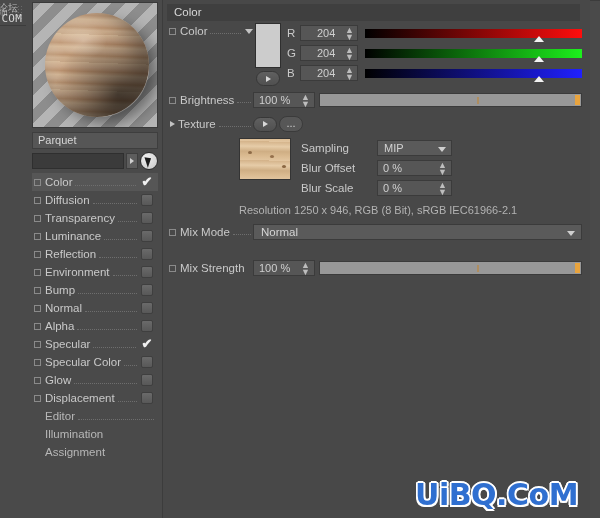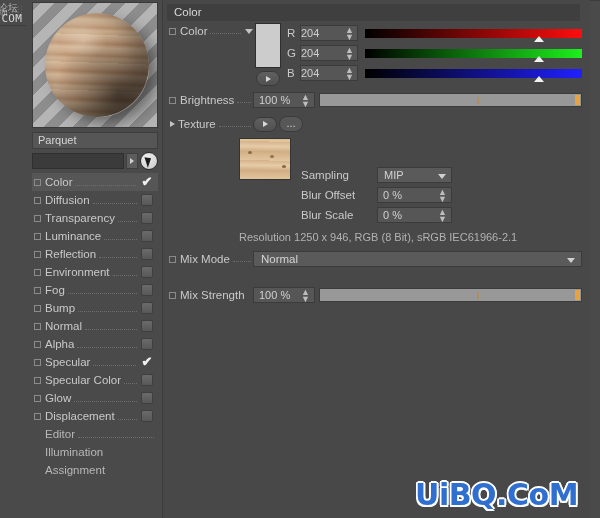--- a/index.html
+++ b/index.html
@@ -318,21 +318,21 @@
   }
   .spin {
     width: 58px; flex: 0 0 58px;
     height: 16px;
     background: #565656;
     border: 1px solid #3b3b3b;
     position: relative;
     display:flex;align-items:center;
   }
   .spin .val {
-    color:#cfcfcf;font-size:11px; padding-left:0;
+    color:#cfcfcf;font-size:11px; padding-left:16px;
   }
   .spin .updn {
     position:absolute; right:3px; top:1px;
     color:#bdbdbd; font-size:9px; line-height:7px;
     display:flex;flex-direction:column;
   }
   .grad {
     flex: 1 1 auto;
     height: 9px;
     margin-left: 7px;
@@ -410,21 +410,21 @@
       linear-gradient(180deg,#e8d2b2,#caa87f);
     margin-right: 10px;
     position:relative;
     overflow:hidden;
   }
   .texthumb::after{
     content:"";position:absolute;left:8px;top:12px;width:4px;height:3px;
     background:#8d6a46;border-radius:50%;
     box-shadow: 22px 4px 0 #96714c, 34px 14px 0 #8a6743;
   }
-  .texfields { flex: 1 1 auto; min-width:0;margin-top:27px; }
+  .texfields { flex: 1 1 auto; min-width:0; }
   .texrow { display:flex; align-items:center; height: 20px; }
   .texlabel {
     width: 76px; flex:0 0 76px;
     color:#c9c9c9; font-size:11.5px;
   }
   .dropdown {
     width: 75px; flex: 0 0 75px;
     height: 16px;
     background: #5a5a5a;
     border: 1px solid #3b3b3b;
@@ -566,26 +566,20 @@
             <span class="box"></span>
           </div>
           <div class="chan">
             <span class="mini"></span>
             <span class="lbl">Environment</span>
             <span class="dots"></span>
             <span class="box"></span>
           </div>
           <div class="chan">
             <span class="mini"></span>
-            <span class="lbl">Fog</span>
-            <span class="dots"></span>
-            <span class="box"></span>
-          </div>
-          <div class="chan">
-            <span class="mini"></span>
             <span class="lbl">Bump</span>
             <span class="dots"></span>
             <span class="box"></span>
           </div>
           <div class="chan">
             <span class="mini"></span>
             <span class="lbl">Normal</span>
             <span class="dots"></span>
             <span class="box"></span>
           </div>

